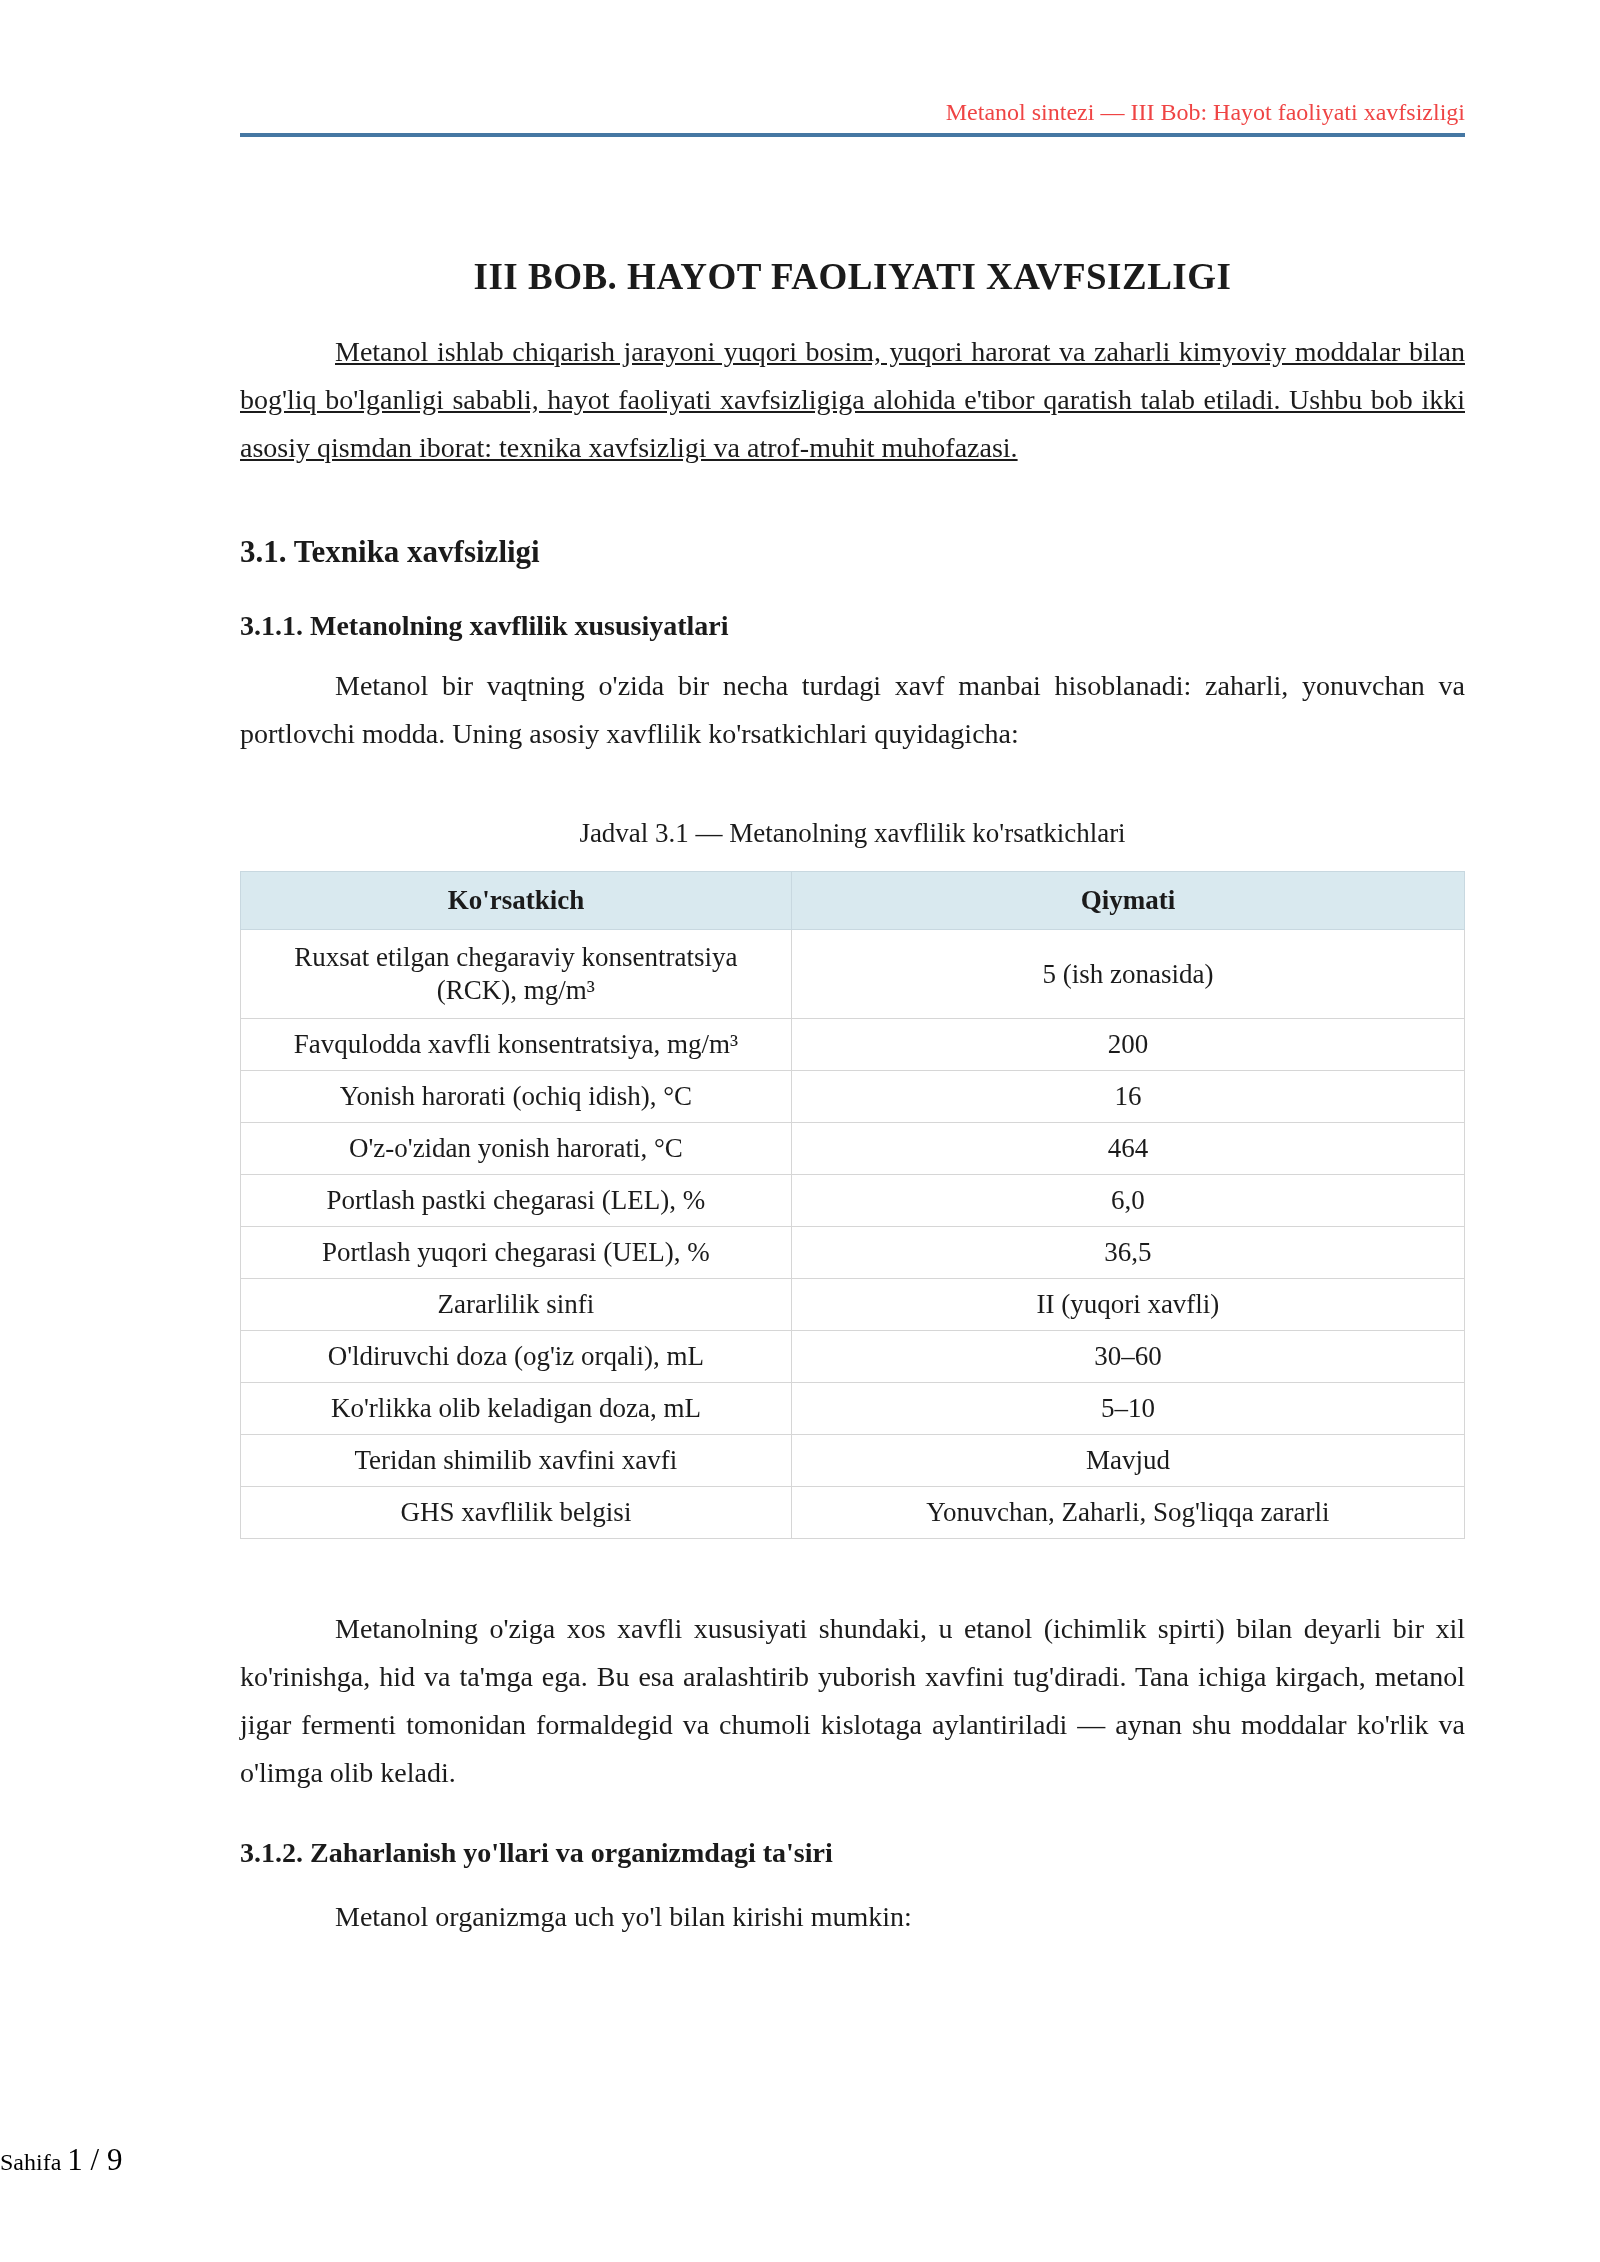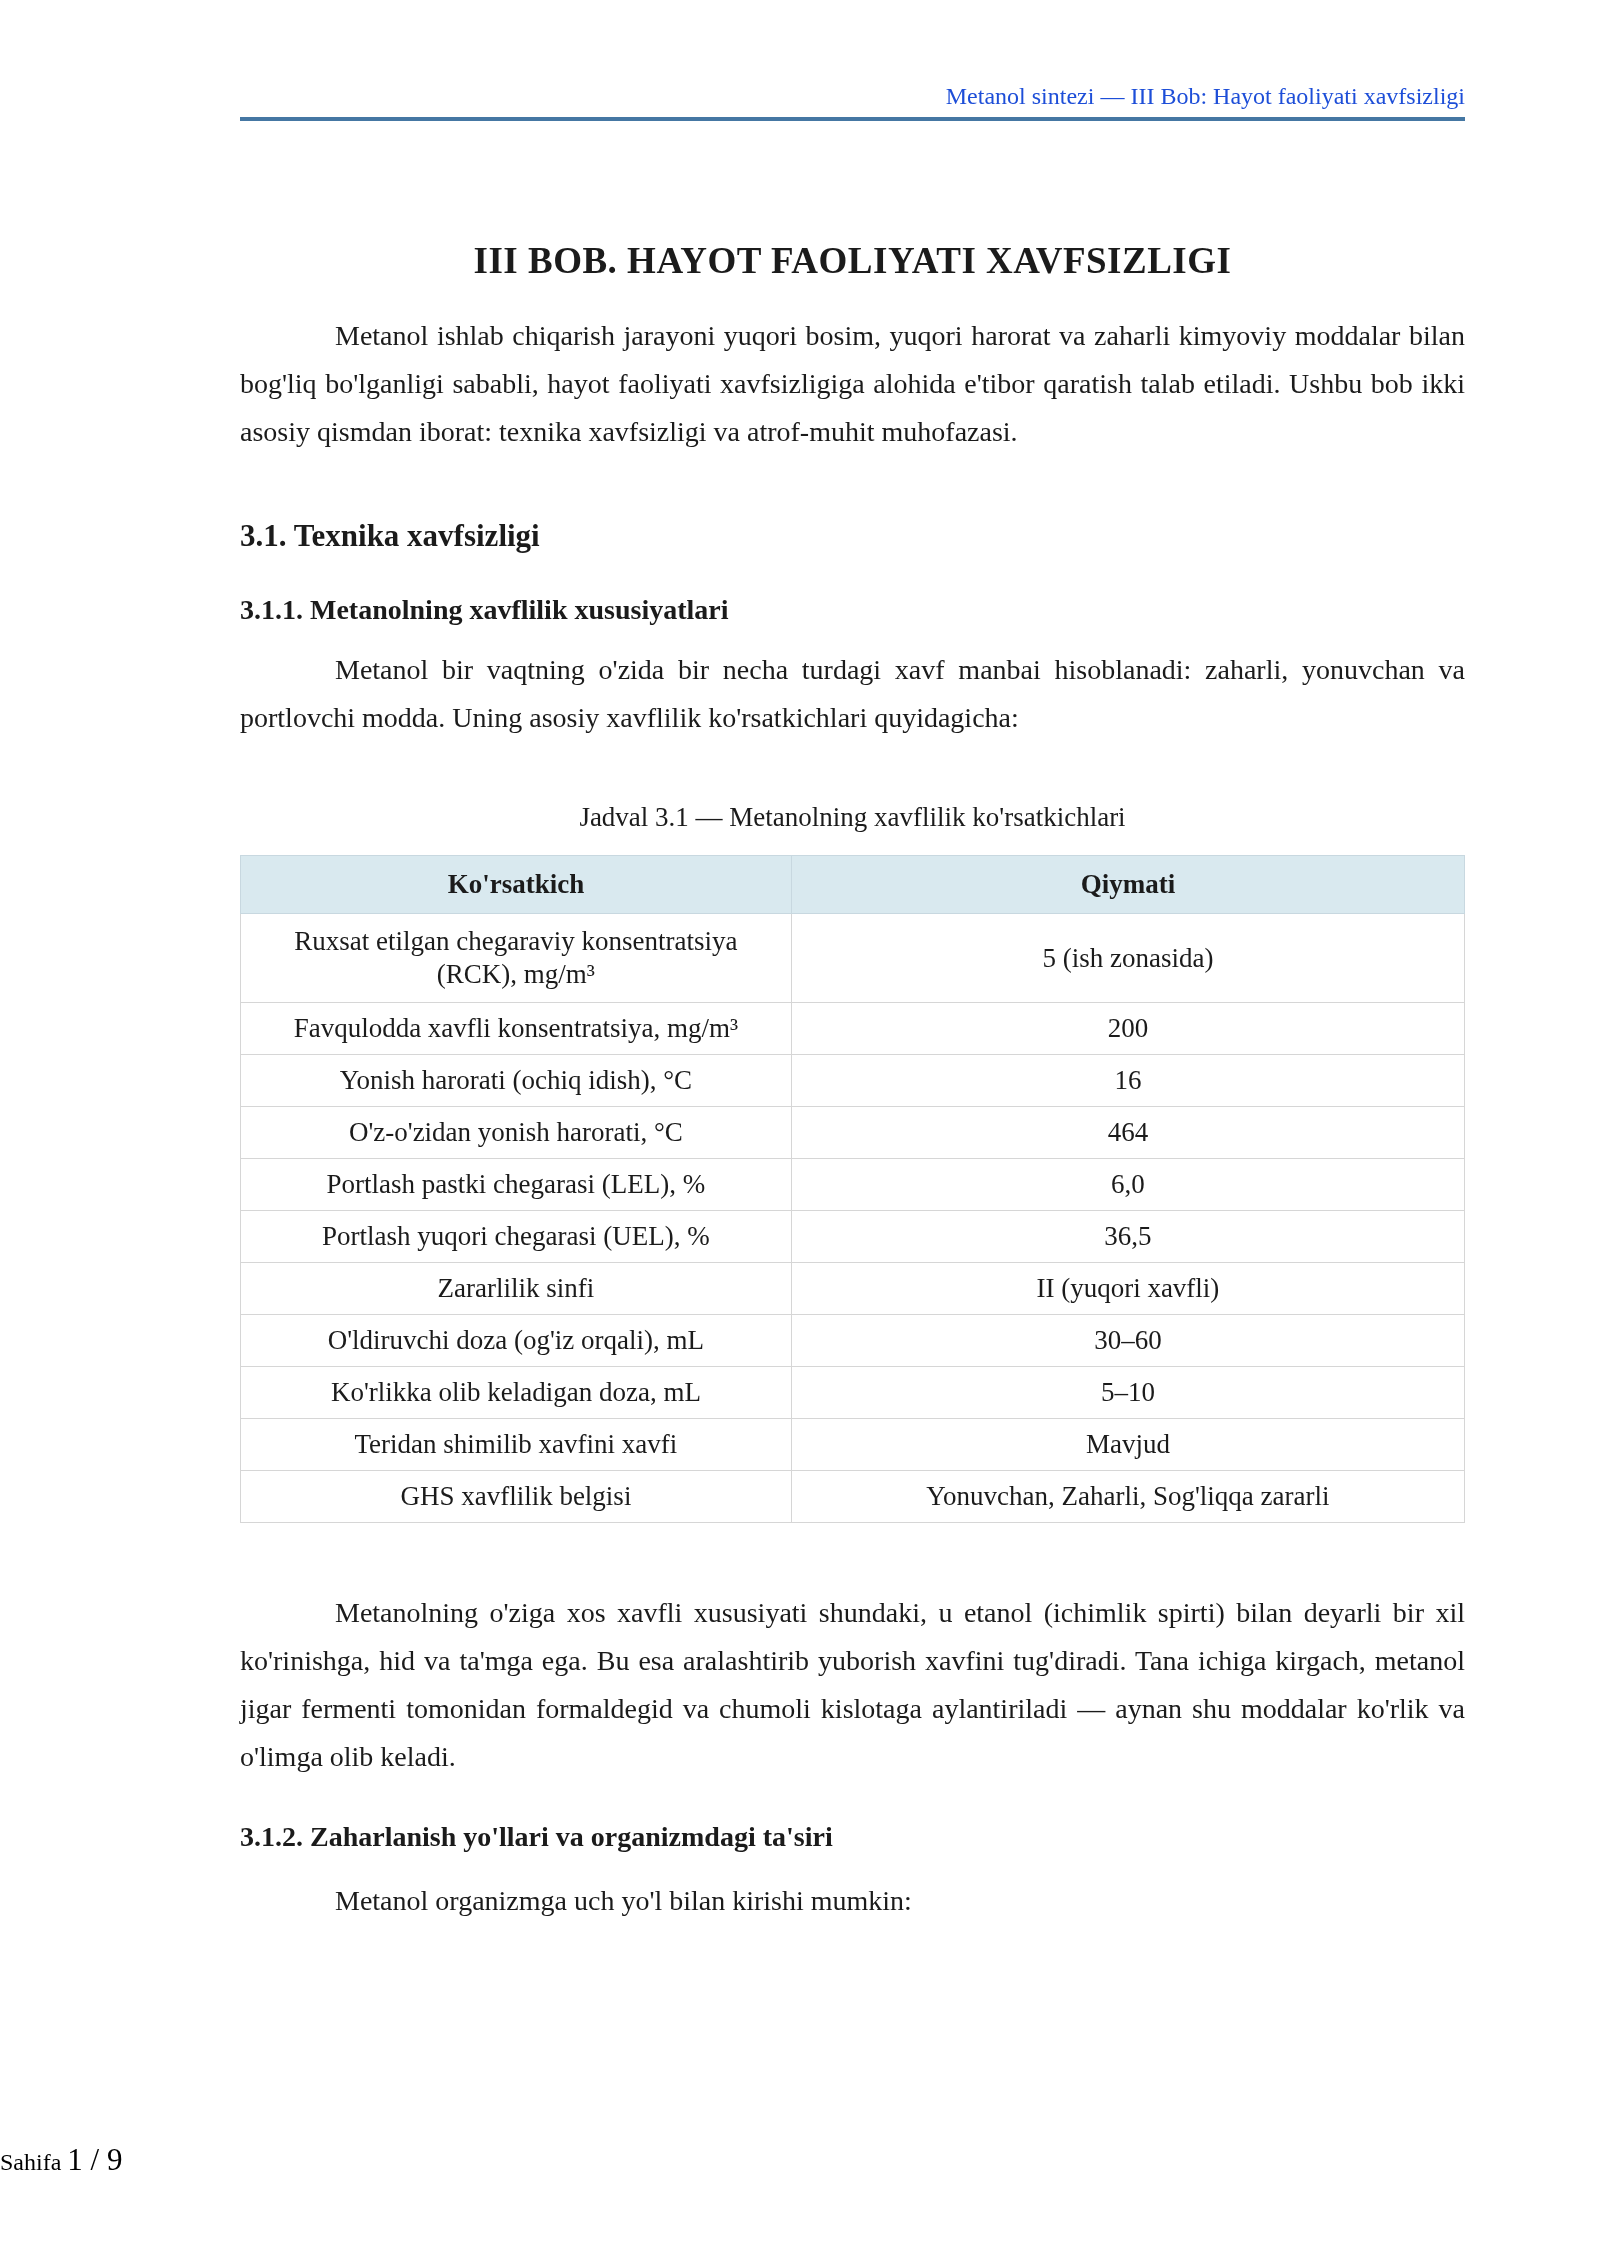--- a/index.html
+++ b/index.html
@@ -8,44 +8,44 @@
     position: relative;
     width: 1600px;
     height: 2262px;
     background: #ffffff;
     font-family: "Liberation Serif", "DejaVu Serif", serif;
     color: #1b1b1b;
     overflow: hidden;
   }
   
   .doc-header {
-    margin: 1px 135px 0 240px;
+    margin: 17px 135px 0 240px;
     padding-top: 82px;
     padding-bottom: 7px;
     text-align: right;
     font-size: 24px;
-    color: #1d4ed8;
+    color: #ef4444;
     border-bottom: 4px solid #4577a3;
   }
   
   .content { margin: 0 135px 0 240px; }
   h1.doc-title {
     margin-top: 118px;
     text-align: center;
     font-size: 37px;
     font-weight: bold;
     letter-spacing: 0.5px;
   }
   p.body-par {
     font-size: 28px;
     line-height: 48px;
     text-align: justify;
     text-indent: 95px;
   }
-  .p-intro   { margin-top: 30px; }
+  .p-intro   { margin-top: 30px; text-decoration: underline; }
   h2.sec {
     margin-top: 62px;
     font-size: 31px;
     font-weight: bold;
   }
   h3.subsec {
     margin-top: 40px;
     font-size: 28px;
     font-weight: bold;
   }

